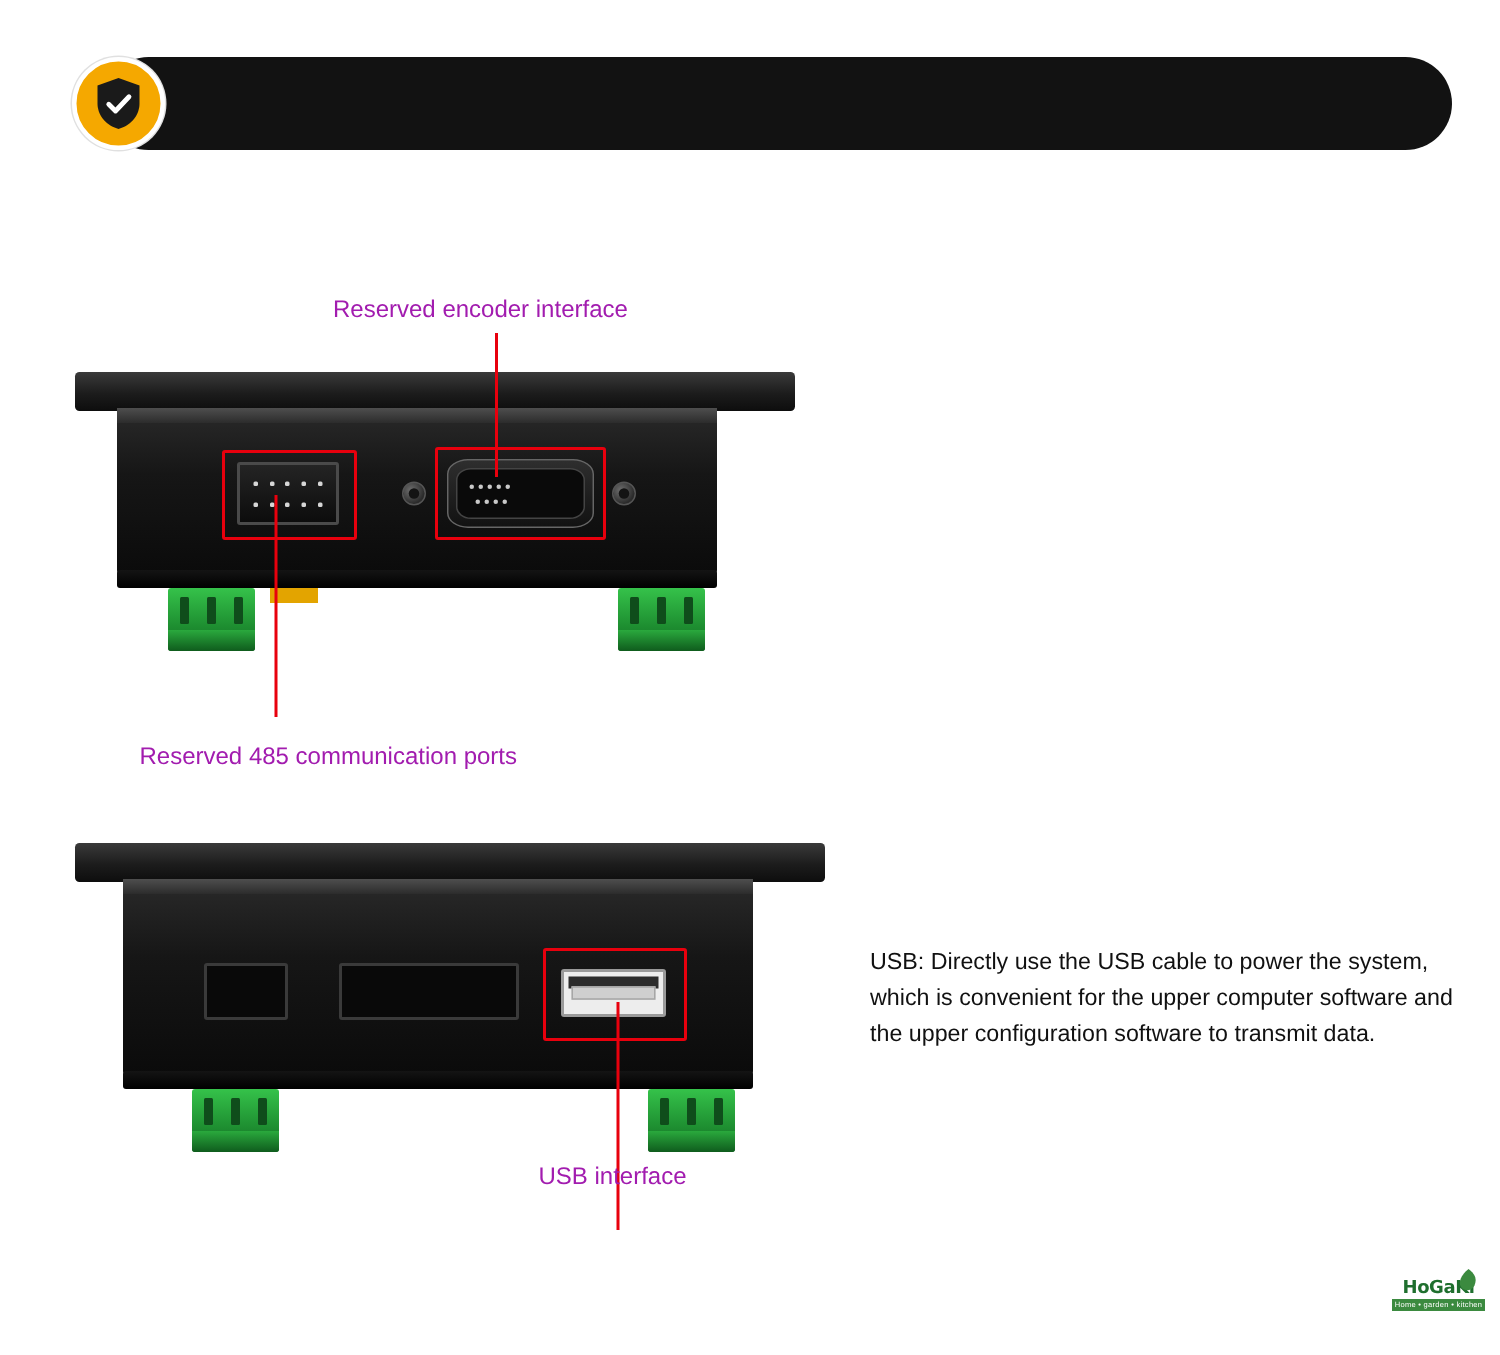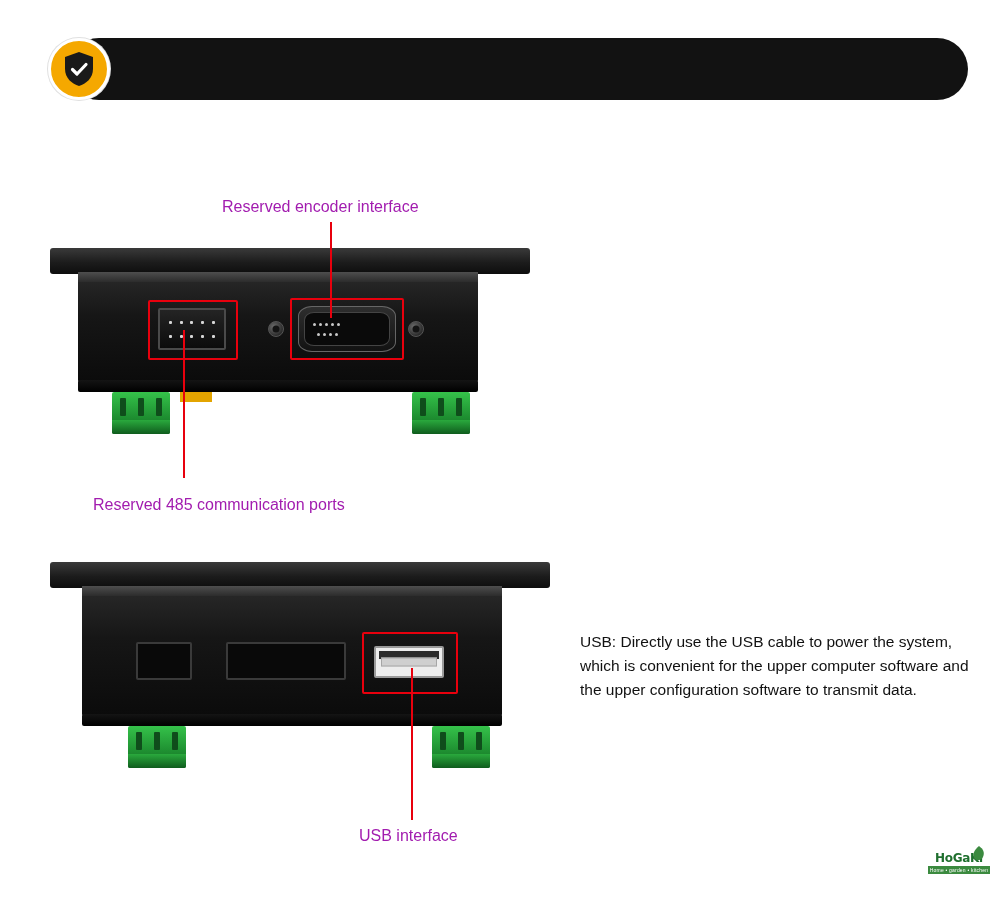--- a/index.html
+++ b/index.html
@@ -394,21 +394,21 @@
   <div class="conn" style="left:392px; top:176px; width:58px; height:42px;">
     <div class="slot" style="left:8px;"></div>
     <div class="slot" style="left:26px;"></div>
     <div class="slot" style="left:44px;"></div>
     <div class="base"></div>
   </div>
 
   <div class="leader" style="left:371px; top:118px; width:2px; height:152px;"></div>
 </div>
 
-<div class="callout" style="left:359px; top:827px;">USB interface</div>
+<div class="callout" style="left:359px; top:776px;">USB interface</div>
 
 <div class="text-col" style="top:282px;">
 </div>
 
 <div class="text-col" style="top:630px;">
   <p class="para">USB: Directly use the USB cable to power the system, which is convenient for the upper computer software and the upper configuration software to transmit data.</p>
 </div>
 
 <div class="logo">
   <svg class="logo-mark" viewBox="0 0 14 16">

